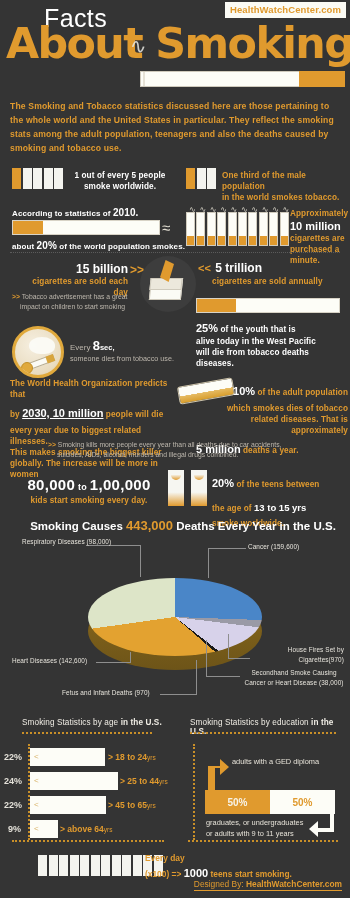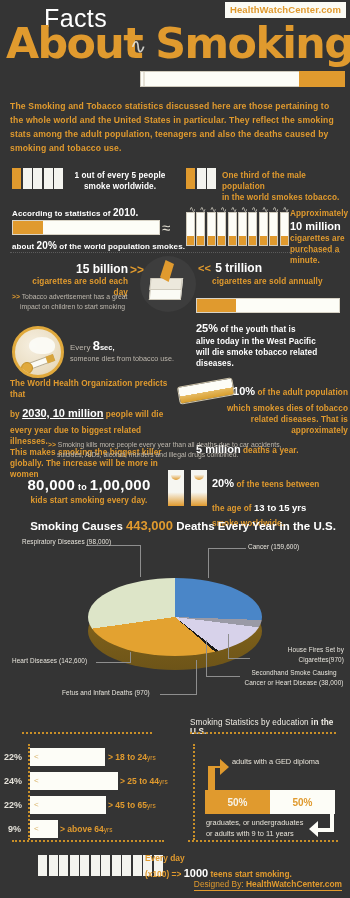--- a/index.html
+++ b/index.html
@@ -331,21 +331,21 @@
     <div class="cap orange" style="padding-left:14px;">cigarettes are sold annually</div>
   </div>
 
   <div class="cigbar" style="left:196px;top:298px;width:144px;">
     <div class="f" style="width:39px;"></div>
     <div class="p"></div>
   </div>
   <div style="position:absolute;left:196px;top:318px;width:152px;">
     <div><span class="white" style="font-size:11px;font-weight:bold;">25%</span><span class="cap white"> of the youth  that is</span></div>
     <div class="cap white">alive today in the West Pacific</div>
-    <div class="cap white">will die smoke tobacco related diseases.</div>
+    <div class="cap white">will die from tobacco deaths diseases.</div>
   </div>
 
   <div class="nosmoke">
     <div class="puff"></div>
     <div class="stick"></div>
     <div class="ball"></div>
   </div>
   <div style="position:absolute;left:70px;top:336px;">
     <div><span class="grey" style="font-size:8px;">Every </span><span class="white" style="font-size:13px;font-weight:bold;">8</span><span class="white" style="font-size:7.5px;font-weight:bold;">sec,</span></div>
     <div class="grey" style="font-size:7.2px;">someone dies from tobacco use.</div>
@@ -430,20 +430,23 @@
   <div class="pielbl" style="left:242px;top:668px;width:104px;white-space:normal;line-height:1.5;text-align:center;">Secondhand Smoke Causing Cancer or Heart Disease (38,000)</div>
 
   <div class="leader" style="left:130px;top:652px;width:1px;height:10px;"></div>
   <div class="leader" style="left:96px;top:662px;width:35px;height:1px;"></div>
   <div class="pielbl" style="left:12px;top:657px;">Heart Diseases (142,600)</div>
 
   <div class="leader" style="left:196px;top:660px;width:1px;height:34px;"></div>
   <div class="leader" style="left:160px;top:694px;width:37px;height:1px;"></div>
   <div class="pielbl" style="left:62px;top:689px;">Fetus and Infant Deaths (970)</div>
 
+  <div class="stat-title" style="left:22px;top:718px;">
+    <span style="font-weight:normal;">Smoking Statistics by age </span><span>in the U.S.</span>
+  </div>
   <div class="dotline" style="left:22px;top:732px;width:130px;"></div>
 
   <div class="stat-title" style="left:190px;top:718px;">
     <span style="font-weight:normal;">Smoking Statistics by education </span><span>in the U.S.</span>
   </div>
   <div class="dotline" style="left:190px;top:732px;width:146px;"></div>
 
   <div class="vdot" style="left:28px;top:744px;height:96px;"></div>
   <div class="dotline" style="left:12px;top:840px;width:152px;"></div>
 

